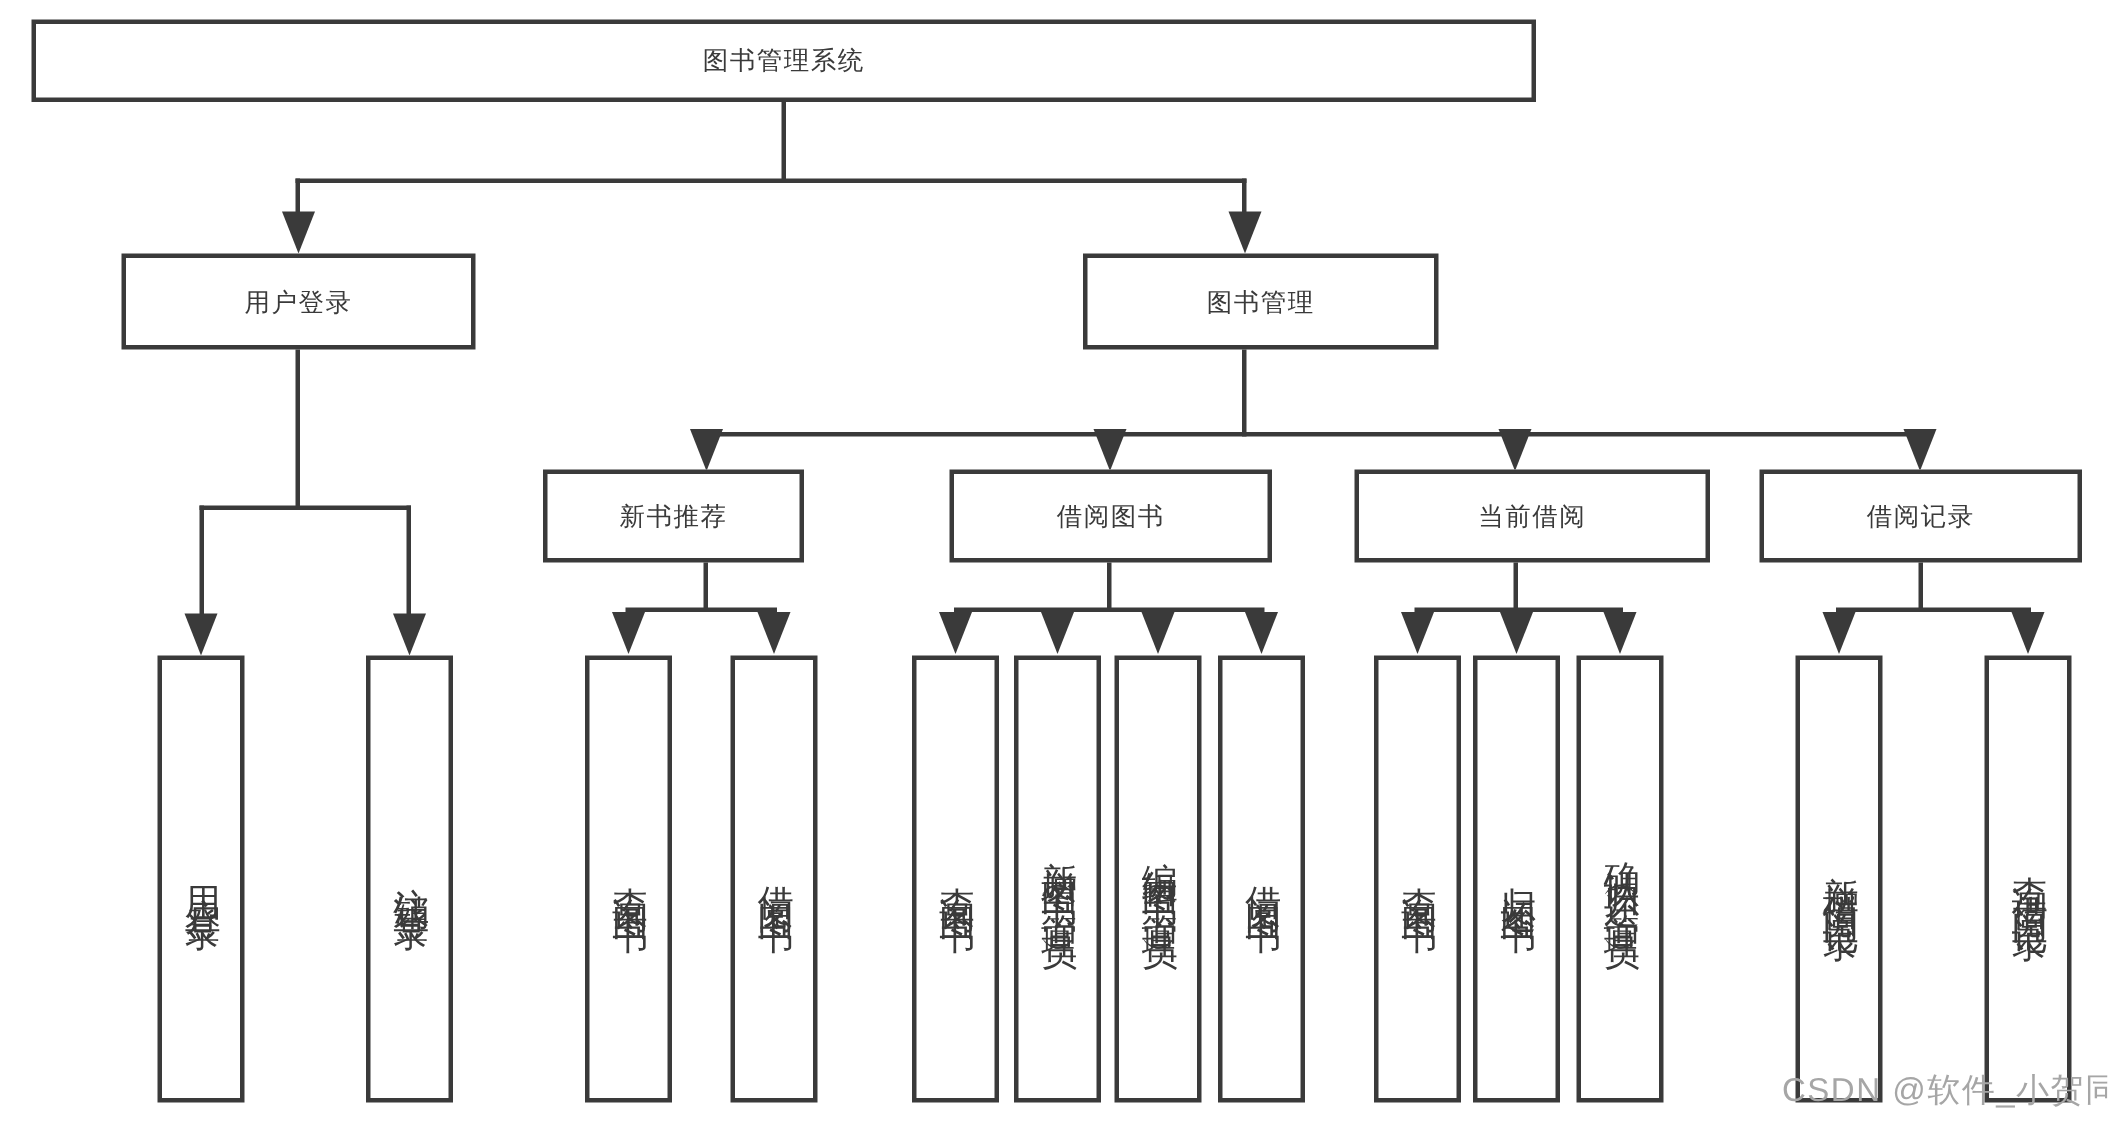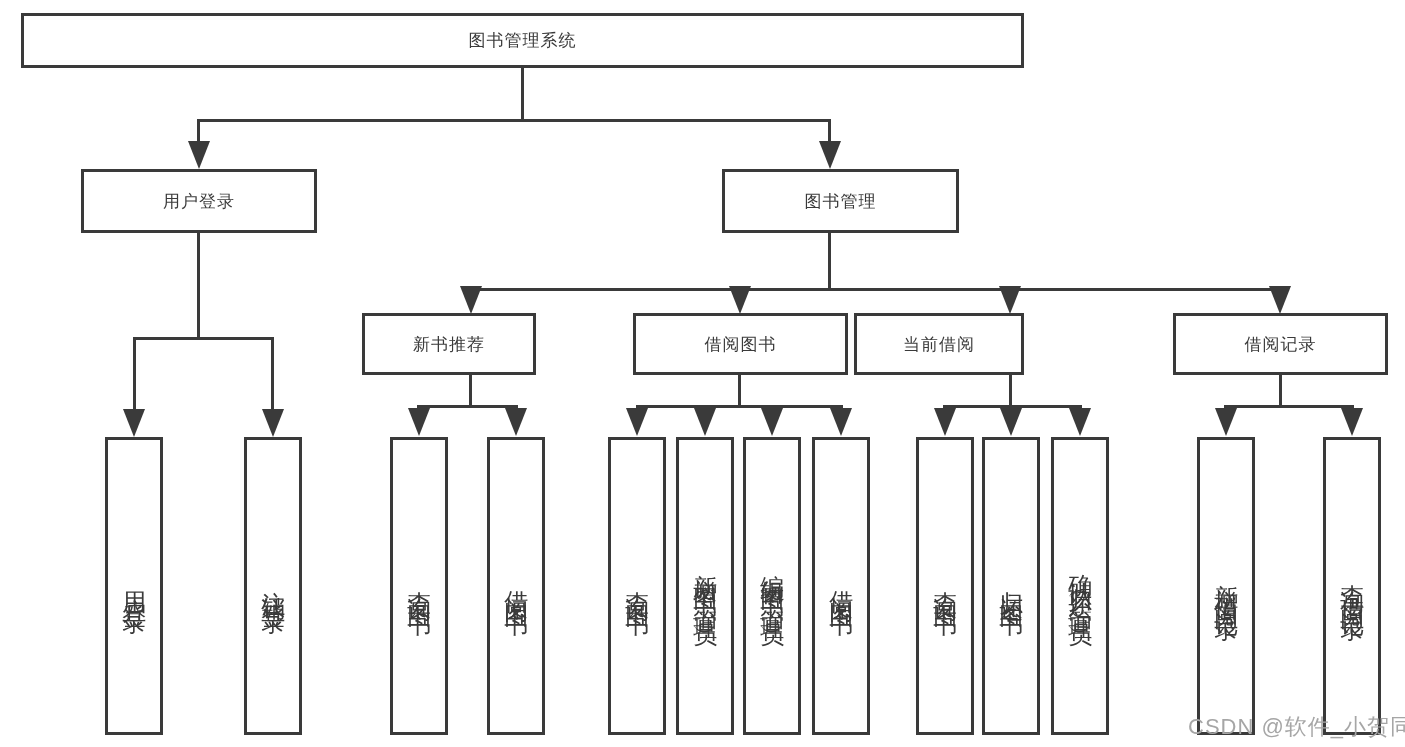--- a/index.html
+++ b/index.html
@@ -62,21 +62,21 @@
   <div class="arrow" style="left:729px;top:286px"></div>
   <div class="arrow" style="left:999px;top:286px"></div>
   <div class="arrow" style="left:1269px;top:286px"></div>
 
   <div class="box" style="left:362px;top:313px;width:174px;height:62px">
     <span class="hlabel">新书推荐</span>
   </div>
   <div class="box" style="left:633px;top:313px;width:215px;height:62px">
     <span class="hlabel">借阅图书</span>
   </div>
-  <div class="box" style="left:854px;top:313px;width:170px;height:62px">
+  <div class="box" style="left:903px;top:313px;width:237px;height:62px">
     <span class="hlabel">当前借阅</span>
   </div>
   <div class="box" style="left:1173px;top:313px;width:215px;height:62px">
     <span class="hlabel">借阅记录</span>
   </div>
 
   <div class="ln" style="left:469px;top:375px;width:3px;height:33px"></div>
   <div class="ln" style="left:417px;top:405px;width:101px;height:3px"></div>
   <div class="arrow" style="left:408px;top:408px"></div>
   <div class="arrow" style="left:505px;top:408px"></div>

